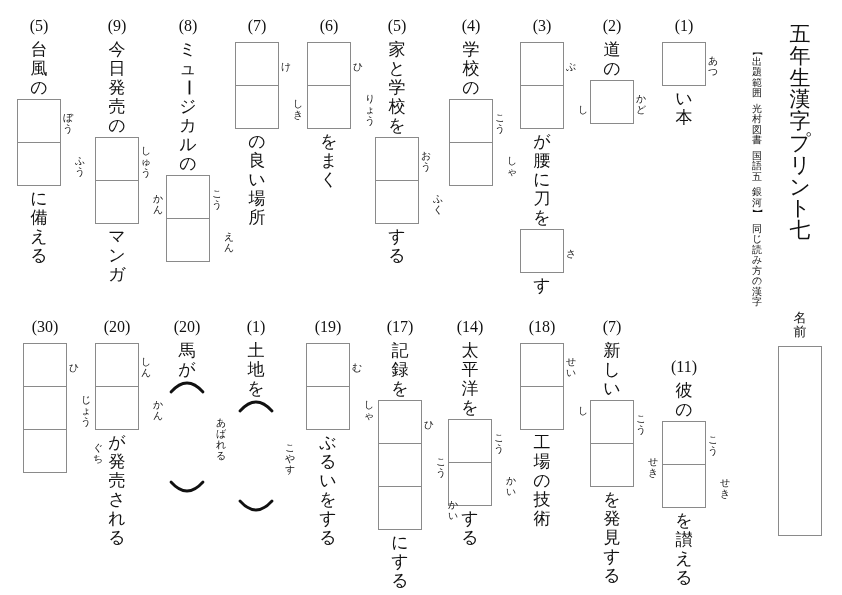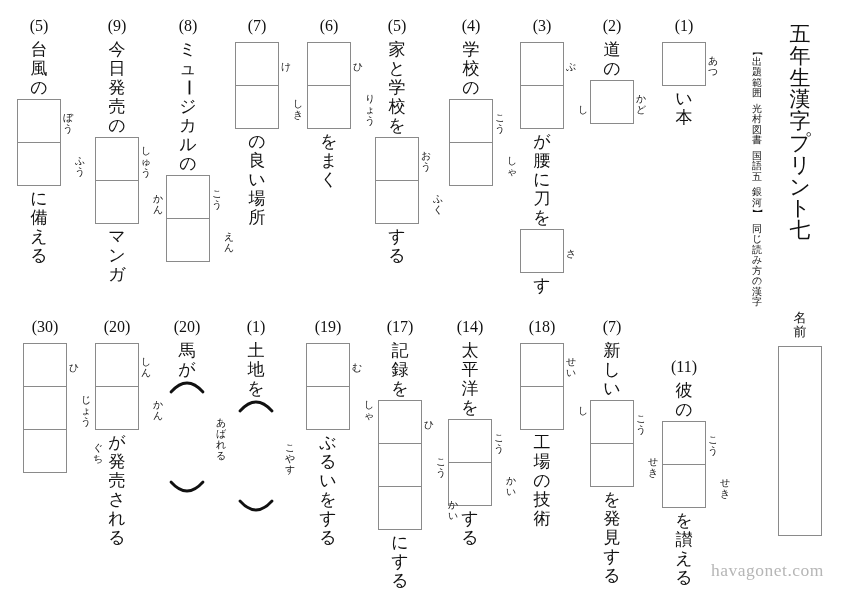--- a/index.html
+++ b/index.html
@@ -551,14 +551,13 @@
             <div class="vchar">ょ</div>
             <div class="vchar">う</div>
           </div>
           <div class="furig" style="left: 69px; top: 110px; transform: translateY(-50%);">
             <div class="vchar">ぐ</div>
             <div class="vchar">ち</div>
           </div>
         </div>
       </div>
     </div>
-  <div class="watermark">havagonet.com</div>
 </div>
 
 </body></html>

